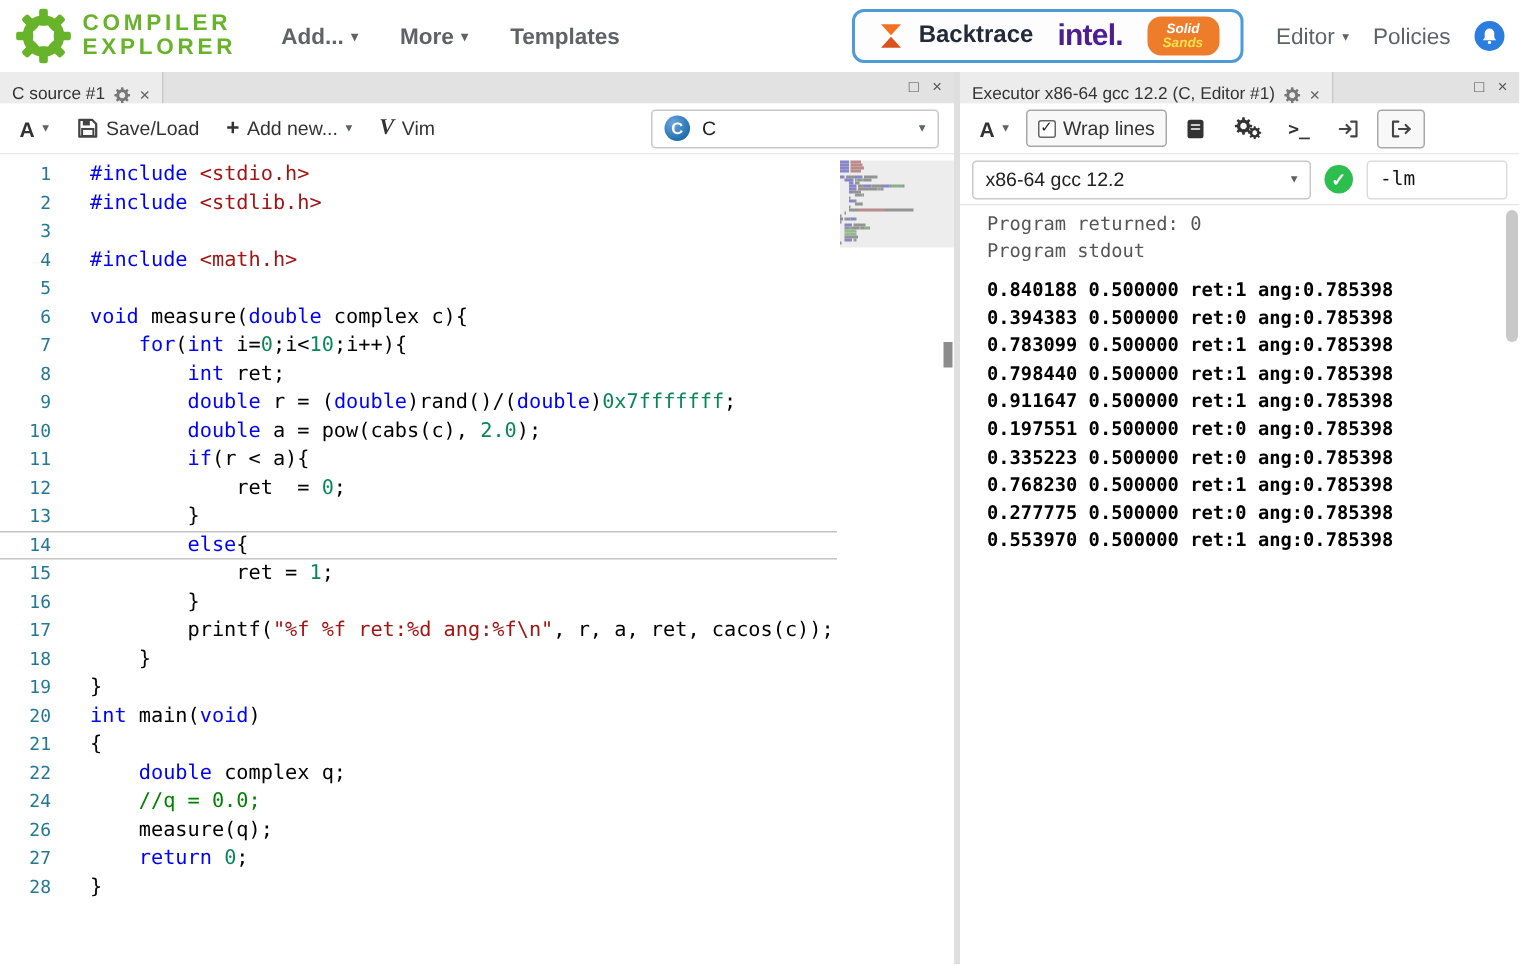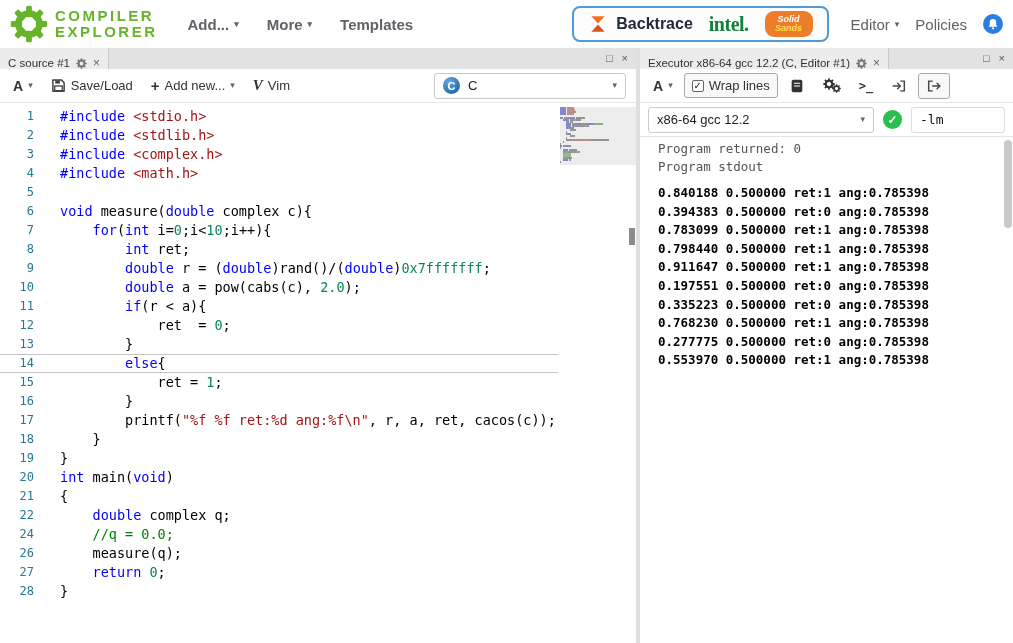--- a/index.html
+++ b/index.html
@@ -15,21 +15,21 @@
   .logo { display:flex; align-items:center; gap:7px; margin-right:16px; cursor:pointer; }
   .logo-gear { color:#67b32a; }
   .logo-text { display:flex; flex-direction:column; line-height:1.05; }
   .logo-text span { font-weight:bold; font-size:15px; letter-spacing:2.5px; color:#67b32a; }
   .menu { display:flex; gap:28px; margin-left:6px;font-weight:bold; }
   .menu-item { color:#5f6368; font-size:15px; display:flex; align-items:center; gap:5px; cursor:pointer; white-space:nowrap; }
   .caret { font-size:9px; color:#5f6368; line-height:1; }
   .flex-sp { flex:1; }
   .banner { height:36px; border:2px solid #4f9bd8; border-radius:8px; display:flex; align-items:center; gap:16px; padding:0 14px; cursor:pointer; background:#fdfdfd; }
   .bt-text { font-size:16px; font-weight:700; color:#232b3a; margin-left:-8px; }
-  .intel { font-size:20px; font-weight:600; color:#15803d; letter-spacing:-0.5px;font-family:Liberation Serif, serif; }
+  .intel { font-size:20px; font-weight:600; color:#4c1d95; letter-spacing:-0.5px; }
   .ss-badge { width:48px; height:26px; background:#ed7d2b; border-radius:9px; display:flex; flex-direction:column; align-items:center; justify-content:center; line-height:1; }
   .ss-badge i { font-size:9px; font-weight:800; font-style:italic; }
   .ss-top { color:#fff; }
   .ss-bottom { color:#ffe14d; }
   .nav-right { display:flex; align-items:center; gap:16px; margin-left:14px; }
   .bell { width:20px; height:20px; border-radius:50%; background:#2b7de0; display:flex; align-items:center; justify-content:center; flex:0 0 20px; }
 
   
   .main { flex:1; display:flex; min-height:0; }
   .pane { display:flex; flex-direction:column; min-width:0; background:#fff; }
@@ -206,21 +206,21 @@
         <div class="lang-select">
           <span class="c-logo">C</span>
           <span>C</span>
           <span class="caret">▾</span>
         </div>
       </div>
       <div class="editor">
         <div class="code-lines">
             <div class="code-line"><span class="ln">1</span><span class="lt"><span class="tk-k">#include</span><span class="tk-p"> </span><span class="tk-s">&lt;stdio.h&gt;</span></span></div>
             <div class="code-line"><span class="ln">2</span><span class="lt"><span class="tk-k">#include</span><span class="tk-p"> </span><span class="tk-s">&lt;stdlib.h&gt;</span></span></div>
-            <div class="code-line"><span class="ln">3</span><span class="lt"><span class="tk-k">#include</span><span class="tk-p"> </span><span class="tk-s">&lt;complex.h&gt;</span></span></div>
+            <div class="code-line"><span class="ln">3</span></div>
             <div class="code-line"><span class="ln">4</span><span class="lt"><span class="tk-k">#include</span><span class="tk-p"> </span><span class="tk-s">&lt;math.h&gt;</span></span></div>
             <div class="code-line"><span class="ln">5</span><span class="lt"></span></div>
             <div class="code-line"><span class="ln">6</span><span class="lt"><span class="tk-k">void</span><span class="tk-p"> measure(</span><span class="tk-k">double</span><span class="tk-p"> complex c){</span></span></div>
             <div class="code-line"><span class="ln">7</span><span class="lt"><span class="tk-p">    </span><span class="tk-k">for</span><span class="tk-p">(</span><span class="tk-k">int</span><span class="tk-p"> i=</span><span class="tk-n">0</span><span class="tk-p">;i&lt;</span><span class="tk-n">10</span><span class="tk-p">;i++){</span></span></div>
             <div class="code-line"><span class="ln">8</span><span class="lt"><span class="tk-p">        </span><span class="tk-k">int</span><span class="tk-p"> ret;</span></span></div>
             <div class="code-line"><span class="ln">9</span><span class="lt"><span class="tk-p">        </span><span class="tk-k">double</span><span class="tk-p"> r = (</span><span class="tk-k">double</span><span class="tk-p">)rand()/(</span><span class="tk-k">double</span><span class="tk-p">)</span><span class="tk-n">0x7fffffff</span><span class="tk-p">;</span></span></div>
             <div class="code-line"><span class="ln">10</span><span class="lt"><span class="tk-p">        </span><span class="tk-k">double</span><span class="tk-p"> a = pow(cabs(c), </span><span class="tk-n">2.0</span><span class="tk-p">);</span></span></div>
             <div class="code-line"><span class="ln">11</span><span class="lt"><span class="tk-p">        </span><span class="tk-k">if</span><span class="tk-p">(r &lt; a){</span></span></div>
             <div class="code-line"><span class="ln">12</span><span class="lt"><span class="tk-p">            ret  = </span><span class="tk-n">0</span><span class="tk-p">;</span></span></div>
             <div class="code-line"><span class="ln">13</span><span class="lt"><span class="tk-p">        }</span></span></div>

